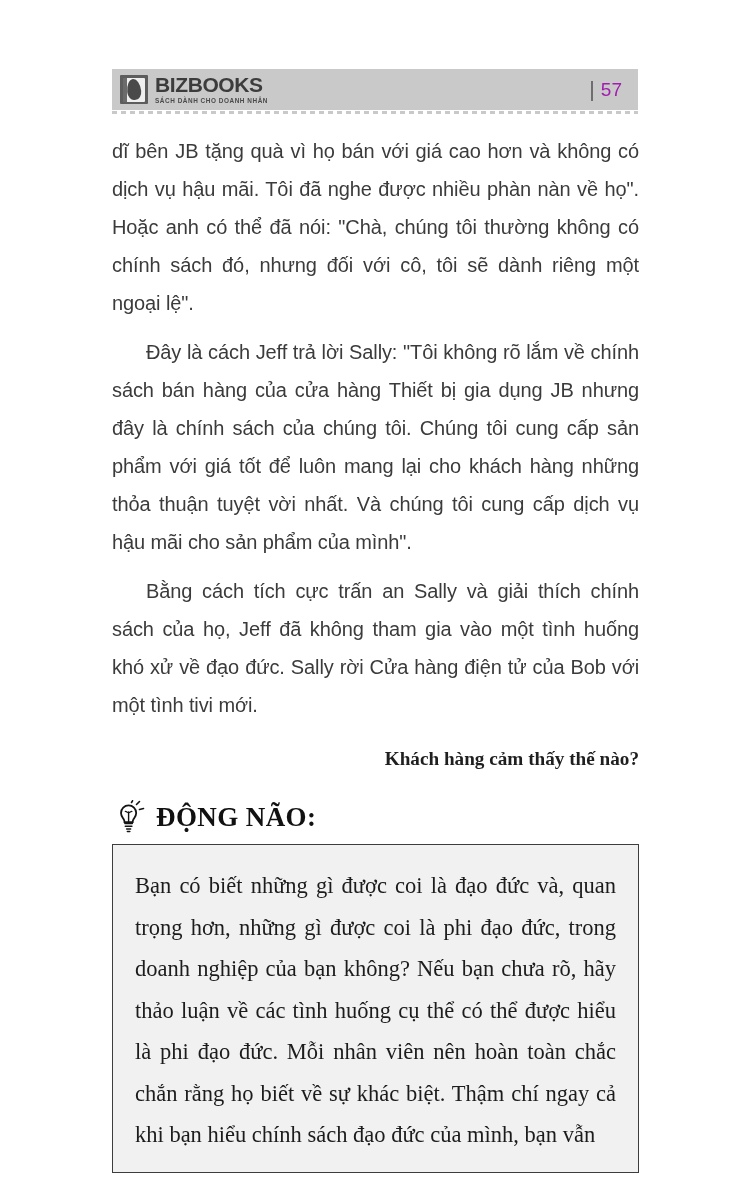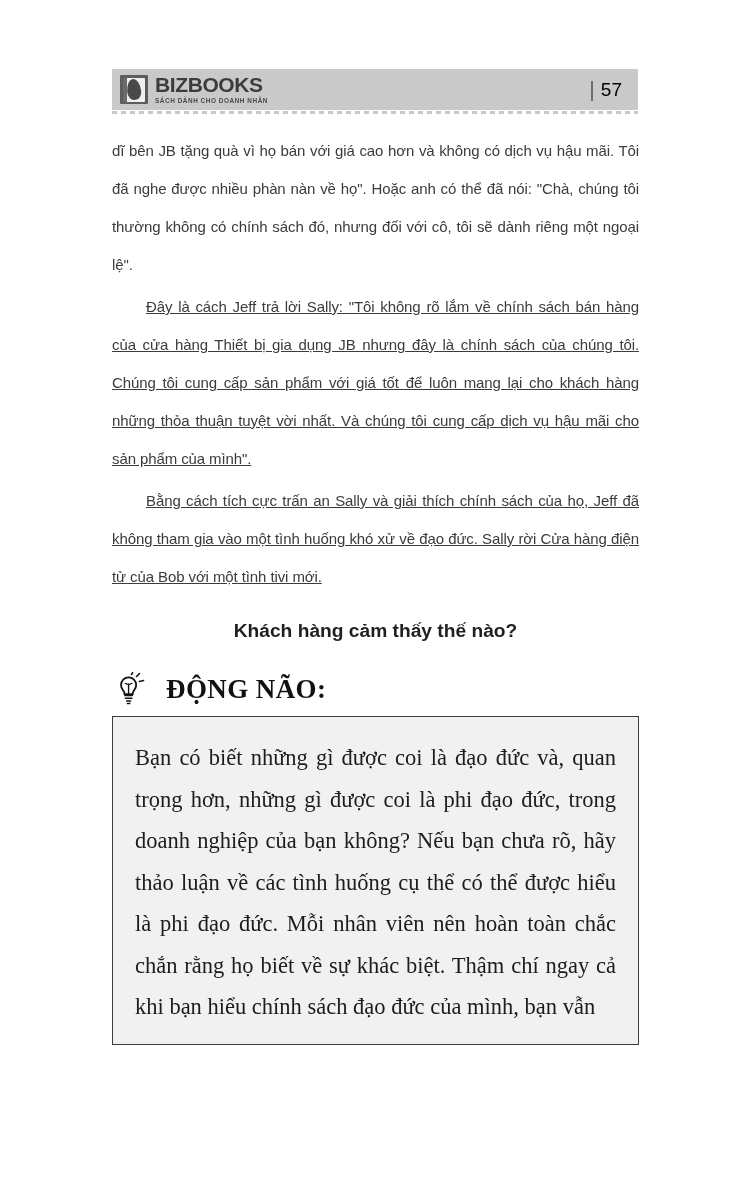--- a/index.html
+++ b/index.html
@@ -94,21 +94,21 @@
     font-weight: bold;
     color: #4a4a4a;
     letter-spacing: 0.55px;
     margin-top: 3px;
   }
   .folio {
     display: flex;
     align-items: flex-end;
     gap: 8px;
     font-size: 19px;
-    color: #000000;
+    color: #a21caf;
     padding-right: 6px;
     padding-left: 24px;
   }
   .folio-bar {
     display: inline-block;
     width: 2px;
     height: 20px;
     background: #6e6e6e;
   }
   .header-rule {
@@ -126,45 +126,45 @@
 
   
   .content {
     position: absolute;
     left: 112px;
     top: 120px;
     width: 527px;
   }
   p.body {
     margin: 0 0 0 0;
-    font-size: 15px;
+    font-size: 20px;
     line-height: 38px;
     color: #3b3b3b;
     text-align: justify;
     font-family: "Liberation Sans", sans-serif;
     letter-spacing: -0.1px;
   }
   p.body.indent { text-indent: 34px; }
-  p.body + p.body { margin-top: 4px; text-decoration: underline; }
+  p.body + p.body { margin-top: 11px; }
 
   h2.subhead {
     margin: 18px 0 10px 0;
     font-size: 19.2px;
     line-height: 34px;
     font-weight: bold;
     color: #1f1f1f;
-    text-align: center;
-    font-family: Liberation Sans, sans-serif;
+    text-align: right;
+    font-family: Liberation Serif, serif;
   }
 
   
   .brainstorm-head {
     display: flex;
     align-items: center;
-    gap: 20px;
+    gap: 10px;
     margin-top: 24px;
     margin-bottom: 8px;
   }
   .bulb {
     width: 34px;
     height: 36px;
     position: relative;
     flex: none;
   }
   .bulb svg { display: block; }

